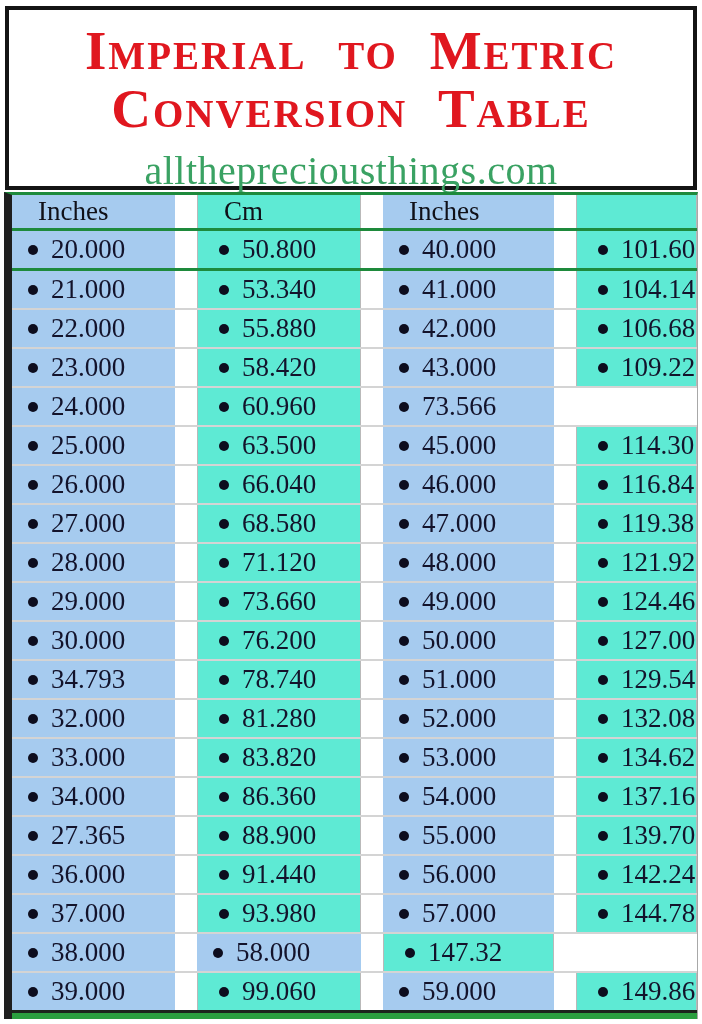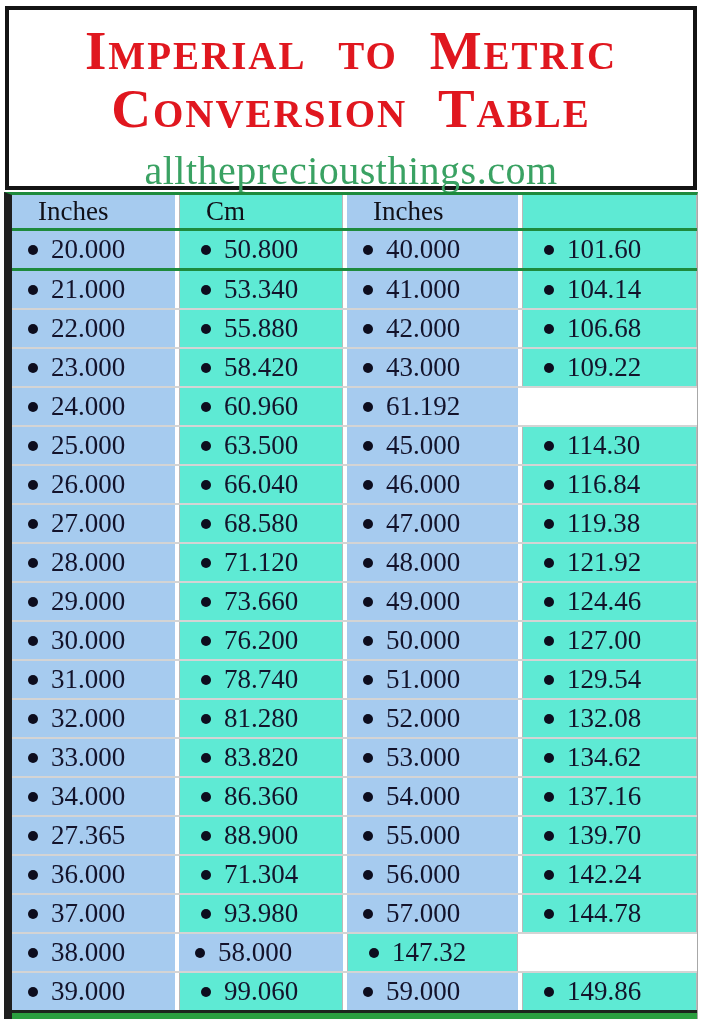--- a/index.html
+++ b/index.html
@@ -59,21 +59,21 @@
     width: 694px;
     box-sizing: border-box;
     border-left: 8px solid var(--dark-border);
     border-right: 1px solid #a8a8a8;
     border-top: 3px solid var(--green-line);
     background: #ffffff;
   }
   .t-row {
     display: grid;
     grid-template-columns: 163px 164px 171px 1fr;
-    column-gap: 4px;
+    column-gap: 22px;
     height: 37px;
     border-bottom: 2px solid var(--separator-gray);
     background: #ffffff;
   }
   .t-row.header-row { height: 33px; border-bottom: 3px solid var(--green-line); }
   .t-row.first-row  { border-bottom: 3px solid var(--green-line); }
   .t-row.last-row   { border-bottom: none; }
 
   .cell {
     height: 100%;
@@ -197,21 +197,21 @@
         <div class="cell blue">
           <span class="bullet"></span>
           <span>24.000</span>
         </div>
         <div class="cell white">
           <span class="bullet"></span>
           <span>60.960</span>
         </div>
         <div class="cell blue">
           <span class="bullet"></span>
-          <span>61.192</span>
+          <span>73.566</span>
         </div>
       </div>
       <div class="t-row">
         <div class="cell blue">
           <span class="bullet"></span>
           <span>25.000</span>
         </div>
         <div class="cell white">
           <span class="bullet"></span>
           <span>63.500</span>
@@ -311,21 +311,21 @@
           <span>50.000</span>
         </div>
         <div class="cell white">
           <span class="bullet"></span>
           <span>127.00</span>
         </div>
       </div>
       <div class="t-row">
         <div class="cell blue">
           <span class="bullet"></span>
-          <span>31.000</span>
+          <span>34.793</span>
         </div>
         <div class="cell white">
           <span class="bullet"></span>
           <span>78.740</span>
         </div>
         <div class="cell blue">
           <span class="bullet"></span>
           <span>51.000</span>
         </div>
         <div class="cell white">
@@ -405,21 +405,21 @@
           <span>139.70</span>
         </div>
       </div>
       <div class="t-row">
         <div class="cell blue">
           <span class="bullet"></span>
           <span>36.000</span>
         </div>
         <div class="cell white">
           <span class="bullet"></span>
-          <span>71.304</span>
+          <span>91.440</span>
         </div>
         <div class="cell blue">
           <span class="bullet"></span>
           <span>56.000</span>
         </div>
         <div class="cell white">
           <span class="bullet"></span>
           <span>142.24</span>
         </div>
       </div>

